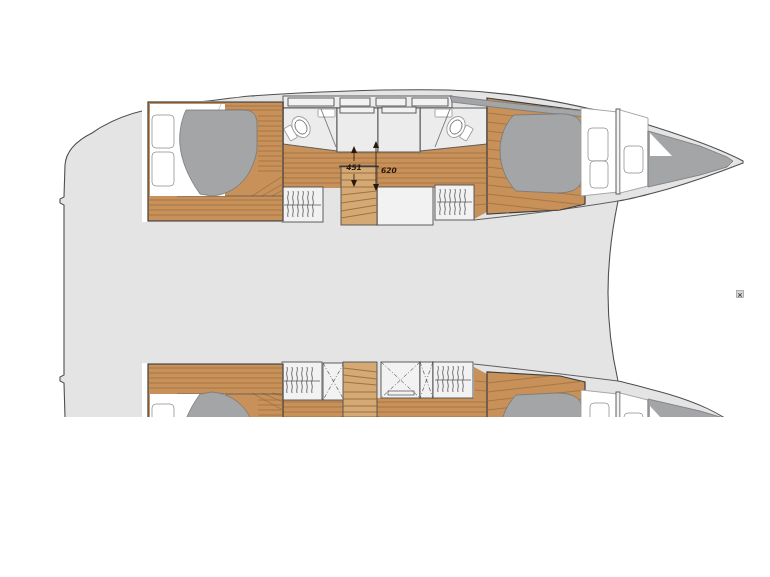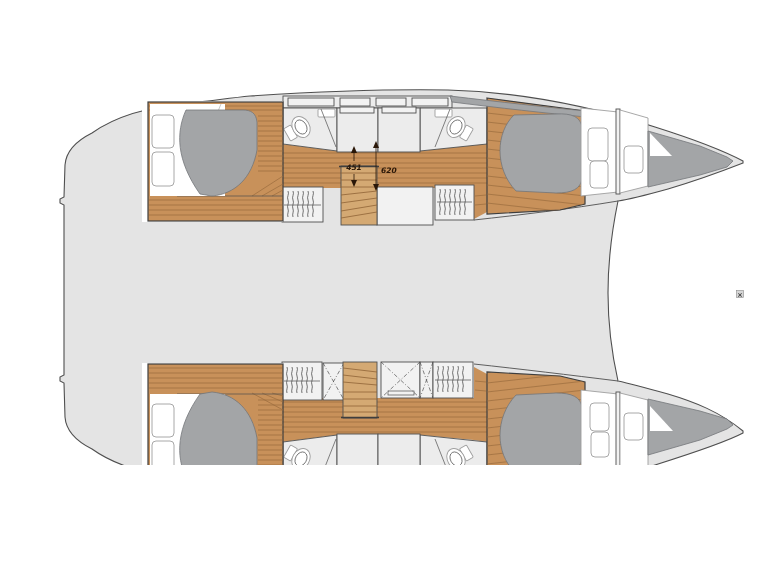--- a/index.html
+++ b/index.html
@@ -1,16 +1,16 @@
 <!DOCTYPE html>
 <html style="--c-background: #ffffff; --c-deck: #e4e4e4; --c-outline: #4f4f4f; --c-wood: #c8915a; --c-wood_line: #996b3d; --c-stairs_wood: #d4a973; --c-stairs_line: #8f6336; --c-mattress: #a3a5a7; --c-mattress_edge: #74767a; --c-room: #ececec; --c-room_box: #f2f2f2; --c-cabin_border: #3e3e3e; --c-thin_line: #9e9e9e; --c-fold_line: #c9c9c9; --c-dim_text: #2a1708;"><head>
 <meta charset="utf-8">
 <style>
   html,body{margin:0;padding:0;background:var(--c-background,#fff);}
-  .canvas{position:relative;width:770px;height:465px;background:var(--c-background,#fff);overflow:hidden;
+  .canvas{position:relative;width:770px;height:417px;background:var(--c-background,#fff);overflow:hidden;
           font-family:"DejaVu Sans",sans-serif;}
   svg{position:absolute;inset:0;display:block;}
   .deck{fill:var(--c-deck,#e4e4e4);stroke:var(--c-outline,#4f4f4f);stroke-width:1.1;}
   .edgeline{fill:none;stroke:var(--c-outline,#4f4f4f);stroke-width:0.9;}
   .wood{fill:var(--c-wood,#c8915a);}
   .wood-b{fill:var(--c-wood,#c8915a);stroke:var(--c-cabin_border,#3e3e3e);stroke-width:1.2;}
   .plank{stroke:var(--c-wood_line,#996b3d);stroke-width:0.7;fill:none;}
   .stairs{fill:var(--c-stairs_wood,#d4a973);stroke:var(--c-outline,#4f4f4f);stroke-width:0.9;}
   .tread{stroke:var(--c-stairs_line,#8f6336);stroke-width:0.8;fill:none;}
   .stairedge{stroke:var(--c-cabin_border,#3e3e3e);stroke-width:1.5;fill:none;}

